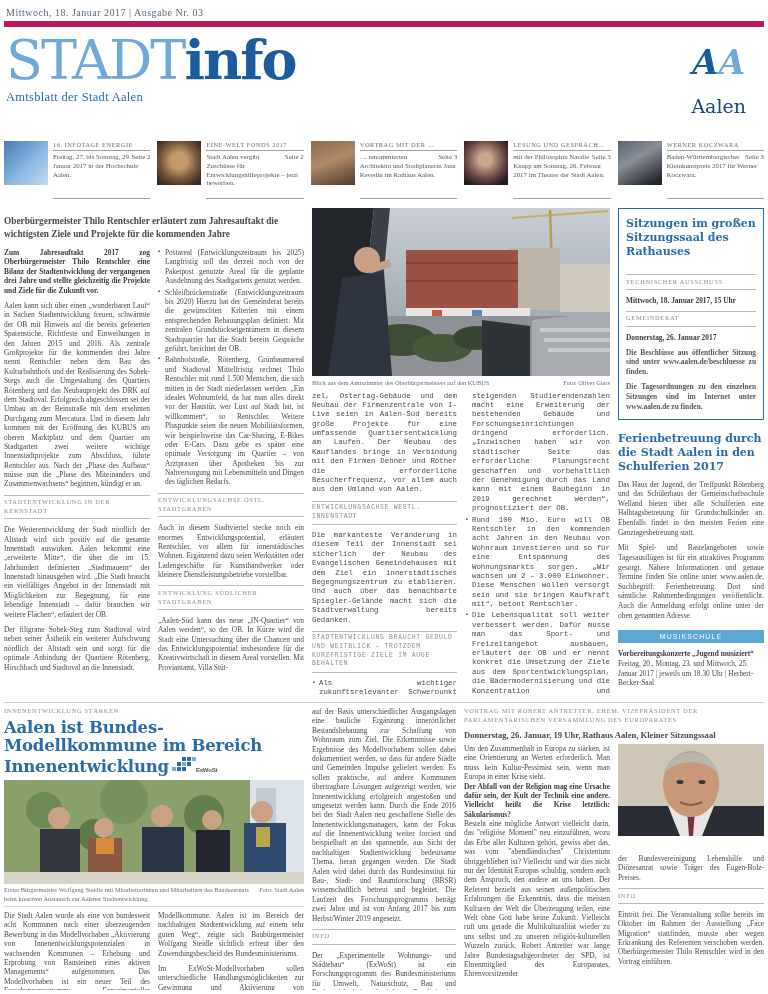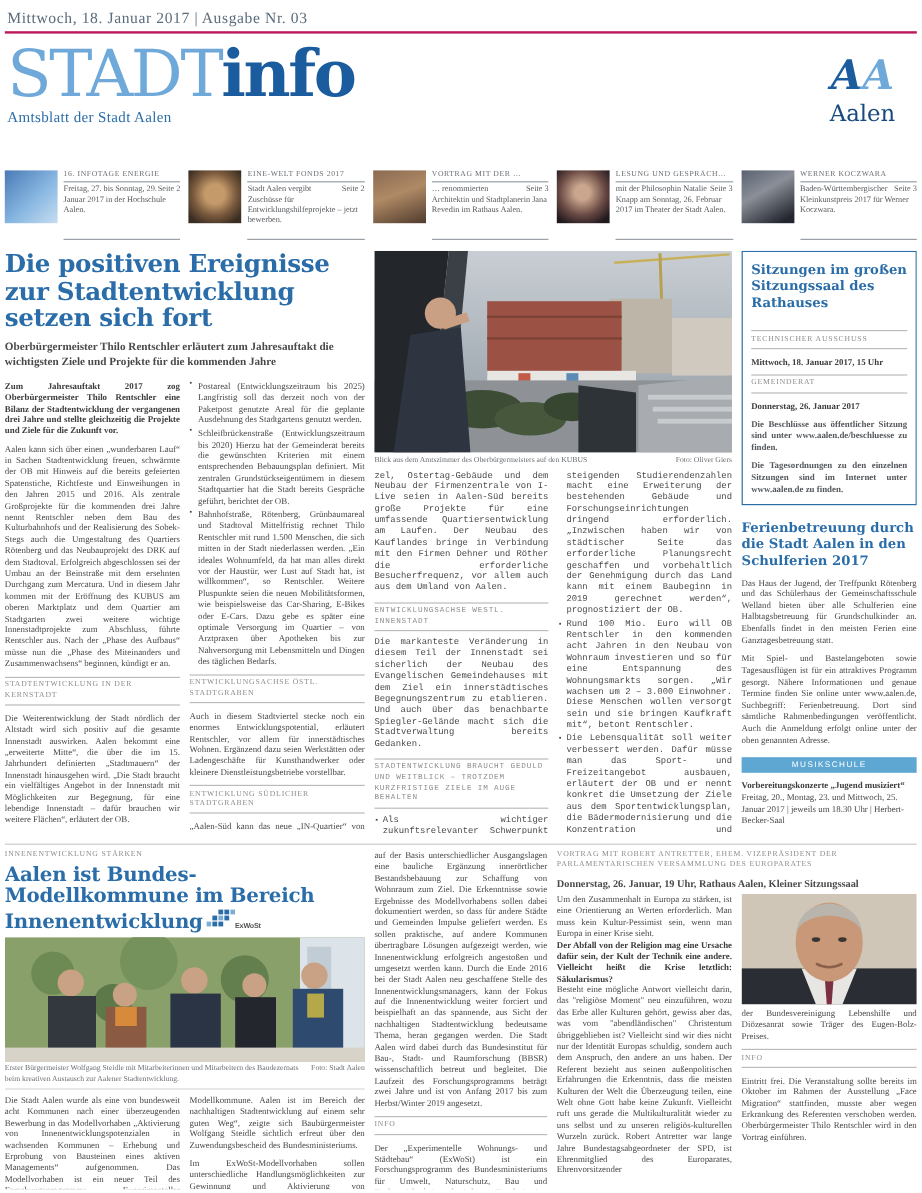--- a/index.html
+++ b/index.html
@@ -1,33 +1,33 @@
 <!DOCTYPE html>
 <html lang="de"><head>
 <meta charset="utf-8">
 <style>
   * { margin:0; padding:0; box-sizing:border-box; }
   html,body { width:768px; background:#ffffff; }
   body { height:994px; overflow:hidden; font-family:"Liberation Serif", serif; color:#4a4a4a; }
   .page { width:768px; height:994px; padding:5px 4px 0 4px; }
 
   
-  .dateline { font-size:13px; color:#5a6b7c; letter-spacing:.5px; padding:2px 0 3px 2px;
-              border-bottom:2px solid #be185d; }
+  .dateline { font-size:10px; color:#5a6b7c; letter-spacing:.5px; padding:2px 0 3px 2px;
+              border-bottom:6px solid #be185d; }
   .masthead { display:flex; align-items:flex-start; margin-top:6px; height:100px; }
   .mast-left { padding-left:2px; }
   .mast-title { font-family:"DejaVu Serif", serif; font-size:54px; line-height:1.0; letter-spacing:-2px; }
   .t-light { color:#6fa9da; font-weight:normal; }
   .t-bold  { color:#1b5c9e; font-weight:bold; }
   .mast-sub { color:#2a6da8; font-size:12.5px; margin-top:2px; letter-spacing:.3px; }
   .mast-logo { margin-left:auto; text-align:center; padding-right:18px; padding-top:14px; }
   .logo-mark { font-family:"DejaVu Serif", serif; font-style:italic; font-weight:bold;
                font-size:34px; line-height:.9; }
   .logo-mark .a1 { color:#1b5c9e; } .logo-mark .a2 { color:#6fa9da; }
-  .logo-text { font-family:"DejaVu Serif", serif; font-size:19px; color:#17497e; margin-top:5px; }
+  .logo-text { font-family:"DejaVu Serif", serif; font-size:19px; color:#17497e; margin-top:17px; }
 
   
   .teasers { display:flex; gap:7px; margin-top:8px; height:58px; }
   .teaser { flex:1; display:flex; gap:5px; min-width:0; }
   .thumb { width:44px; height:44px; flex:none; }
   .th1 { background:linear-gradient(135deg,#4a7ab5,#88b7e2 55%,#c6ddf0); }
   .th2 { background:radial-gradient(circle at 50% 45%,#c49a6a 25%,#7a5a3e 55%,#3a2d22 85%); }
   .th3 { background:linear-gradient(160deg,#8a6a52,#b08a66 45%,#503b2d); }
   .th4 { background:radial-gradient(circle at 48% 42%,#caa68e 18%,#6a4a44 55%,#22191f 85%); }
   .th5 { background:linear-gradient(150deg,#5a6270,#8a8f98 40%,#23262e 90%); }
@@ -152,21 +152,20 @@
       <div class="thumb th5"></div>
       <div class="t-body">
         <div class="t-title">WERNER KOCZWARA</div>
         <div class="t-text"><span class="t-page">Seite 3</span><span>Baden-Württembergischer Kleinkunstpreis 2017 für Werner Koczwara.</span></div>
       </div>
     </div>
   </div>
 
   <div class="lead">
     <div class="lead-left">
-      <div class="headline">Die positiven Ereignisse zur Stadtentwicklung setzen sich fort</div>
       <div class="subhead">Oberbürgermeister Thilo Rentschler erläutert zum Jahresauftakt die wichtigsten Ziele und Projekte für die kommenden Jahre</div>
       <div class="cols2">
         <div class="col">
           <p class="body-t intro">Zum Jahresauftakt 2017 zog Oberbürgermeister Thilo Rentschler eine Bilanz der Stadtentwicklung der vergangenen drei Jahre und stellte gleichzeitig die Projekte und Ziele für die Zukunft vor.</p>
           <p class="body-t">Aalen kann sich über einen „wunderbaren Lauf“ in Sachen Stadtentwicklung freuen, schwärmte der OB mit Hinweis auf die bereits gefeierten Spatenstiche, Richtfeste und Einweihungen in den Jahren 2015 und 2016. Als zentrale Großprojekte für die kommenden drei Jahre nennt Rentschler neben dem Bau des Kulturbahnhofs und der Realisierung des Sobek-Stegs auch die Umgestaltung des Quartiers Rötenberg und das Neubauprojekt des DRK auf dem Stadtoval. Erfolgreich abgeschlossen sei der Umbau an der Beinstraße mit dem ersehnten Durchgang zum Mercatura. Und in diesem Jahr kommen mit der Eröffnung des KUBUS am oberen Marktplatz und dem Quartier am Stadtgarten zwei weitere wichtige Innenstadtprojekte zum Abschluss, führte Rentschler aus. Nach der „Phase des Aufbaus“ müsse nun die „Phase des Miteinanders und Zusammenwachsens“ beginnen, kündigt er an.</p>
           <div class="sec">STADTENTWICKLUNG IN DER KERNSTADT</div>
           <p class="body-t">Die Weiterentwicklung der Stadt nördlich der Altstadt wird sich positiv auf die gesamte Innenstadt auswirken. Aalen bekommt eine „erweiterte Mitte“, die über die im 15. Jahrhundert definierten „Stadtmauern“ der Innenstadt hinausgehen wird. „Die Stadt braucht ein vielfältiges Angebot in der Innenstadt mit Möglichkeiten zur Begegnung, für eine lebendige Innenstadt – dafür brauchen wir weitere Flächen“, erläutert der OB.</p>
           <p class="body-t">Der filigrane Sobek-Steg zum Stadtoval wird neben seiner Ästhetik ein weiterer Aufschwung nördlich der Altstadt sein und sorgt für die optimale Anbindung der Quartiere Rötenberg, Hirschbach und Stadtoval an die Innenstadt.</p>
         </div>
         <div class="col">
@@ -341,21 +340,21 @@
             <rect width="146" height="92" fill="#cfc6b8"></rect>
             <rect x="0" y="62" width="146" height="30" fill="#2a2d33"></rect>
             <polygon points="50,62 96,62 84,92 62,92" fill="#e8e6e2"></polygon>
             <polygon points="69,66 77,66 75,92 71,92" fill="#7a3040"></polygon>
             <ellipse cx="73" cy="40" rx="28" ry="33" fill="#c89878"></ellipse>
             <path d="M45,34 Q48,10 73,8 Q98,10 101,34 Q98,20 73,18 Q48,20 45,34 Z" fill="#b9b4ac"></path>
             <ellipse cx="62" cy="38" rx="3.5" ry="2" fill="#3a3530"></ellipse>
             <ellipse cx="84" cy="38" rx="3.5" ry="2" fill="#3a3530"></ellipse>
             <path d="M62,58 Q73,64 84,58" stroke="#8a5f4a" stroke-width="2" fill="none"></path>
           </svg>
-          <p class="body-t" style="margin-top:3px;">der Bundesvereinigung Lebenshilfe und Diözesanrat sowie Träger des Eugen-Bolz-Preises.</p>
+          <p class="body-t" style="margin-top:18px;">der Bundesvereinigung Lebenshilfe und Diözesanrat sowie Träger des Eugen-Bolz-Preises.</p>
           <div class="sec">INFO</div>
           <p class="body-t">Eintritt frei. Die Veranstaltung sollte bereits im Oktober im Rahmen der Ausstellung „Face Migration“ stattfinden, musste aber wegen Erkrankung des Referenten verschoben werden. Oberbürgermeister Thilo Rentschler wird in den Vortrag einführen.</p>
         </div>
       </div>
     </div>
 
   </div>
 </div>
 
 </body></html>

